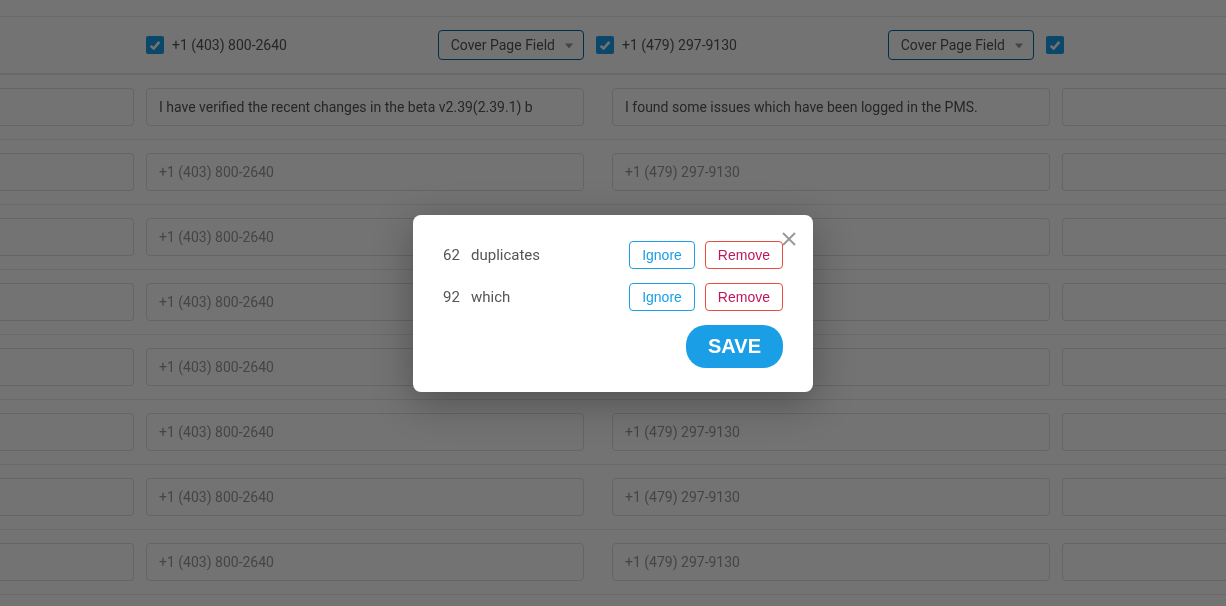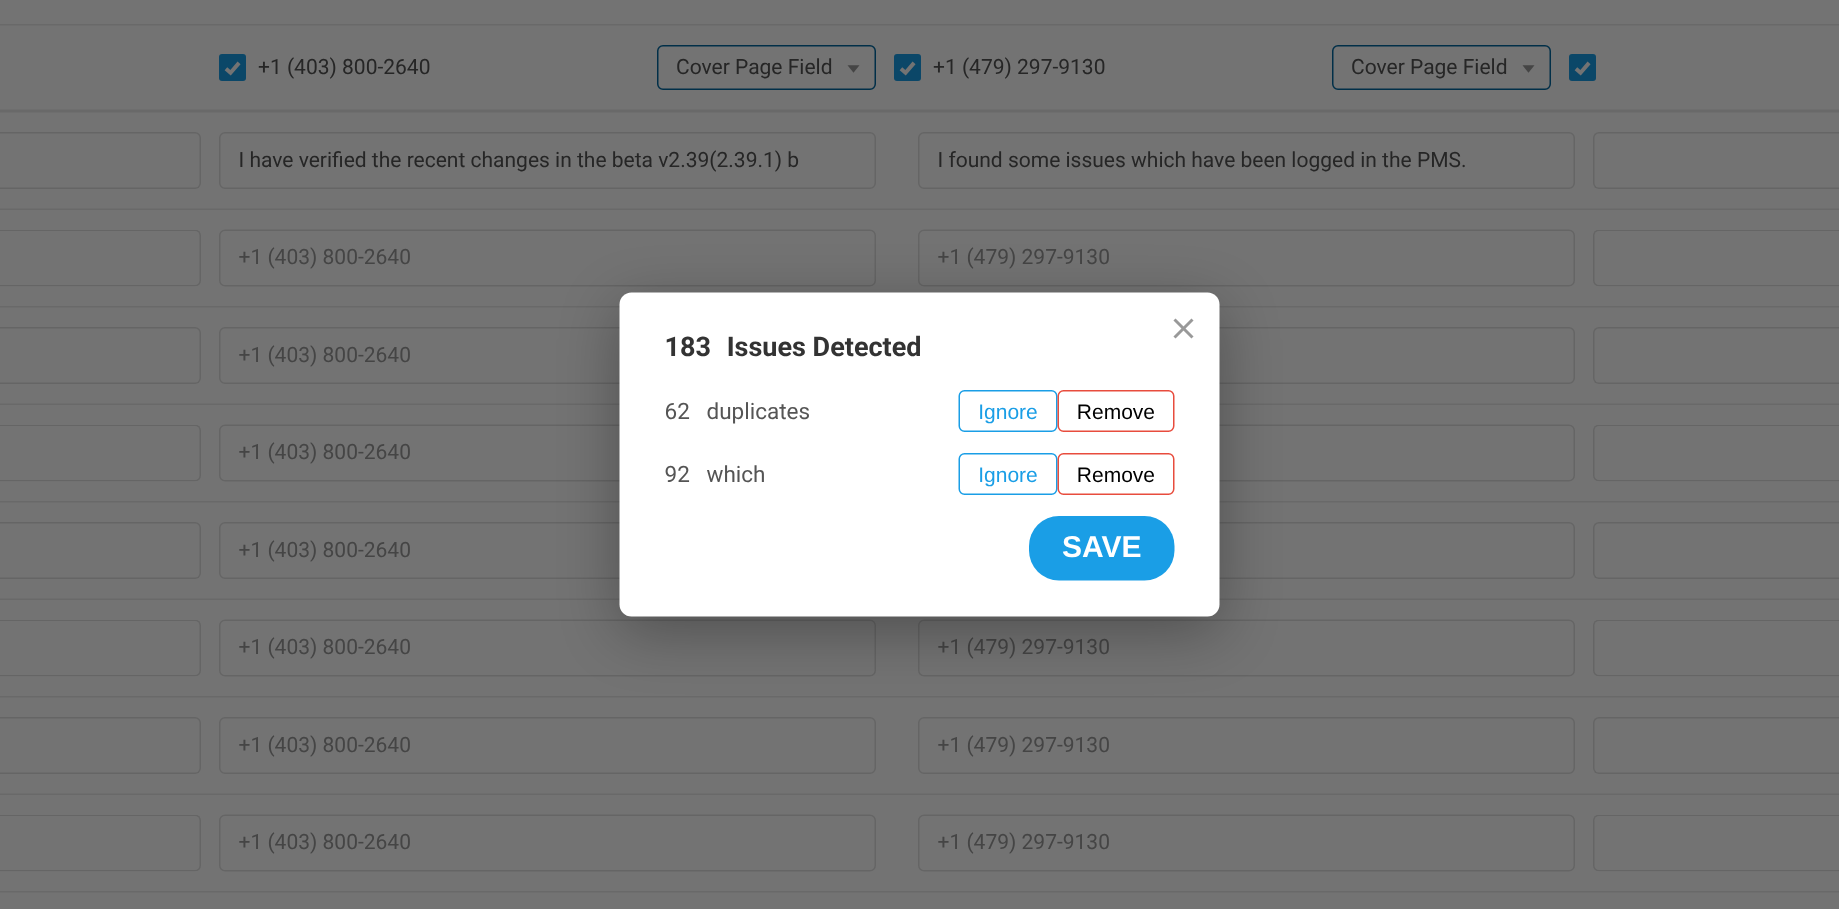--- a/index.html
+++ b/index.html
@@ -196,28 +196,29 @@
     }
     .issue-label {
       flex: 1;
     }
     .btn-outline {
       border-radius: 4px;
       padding: 5px 12px;
       font-size: 14px;
       background: #fff;
       cursor: pointer;
+      margin-left: 10px;
     }
     .btn-ignore {
       border: 1px solid #1a9ee6;
       color: #1a9ee6;
     }
     .btn-remove {
       border: 1px solid #e84c3d;
-      color: #000000;
+      color: #be185d;
     }
     .modal-footer {
       display: flex;
       justify-content: flex-end;
       margin-top: 14px;
     }
     .btn-save {
       background: #1a9ee6;
       color: #fff;
       border: none;
@@ -353,24 +354,20 @@
 </div>
 
 <div class="overlay">
   <div class="modal">
     <div class="modal-close">
       <svg viewBox="0 0 16 16" fill="none">
           <line x1="2" y1="2" x2="14" y2="14"></line>
           <line x1="14" y1="2" x2="2" y2="14"></line>
         </svg>
     </div>
-    <div class="modal-title">
-      <span class="count">183</span>
-      <span>Issues Detected</span>
-    </div>
     <div class="issue-row">
       <span class="issue-count">62</span>
       <span class="issue-label">duplicates</span>
       <button class="btn-outline btn-ignore">Ignore</button>
       <button class="btn-outline btn-remove">Remove</button>
     </div>
     <div class="issue-row">
       <span class="issue-count">92</span>
       <span class="issue-label">which</span>
       <button class="btn-outline btn-ignore">Ignore</button>

